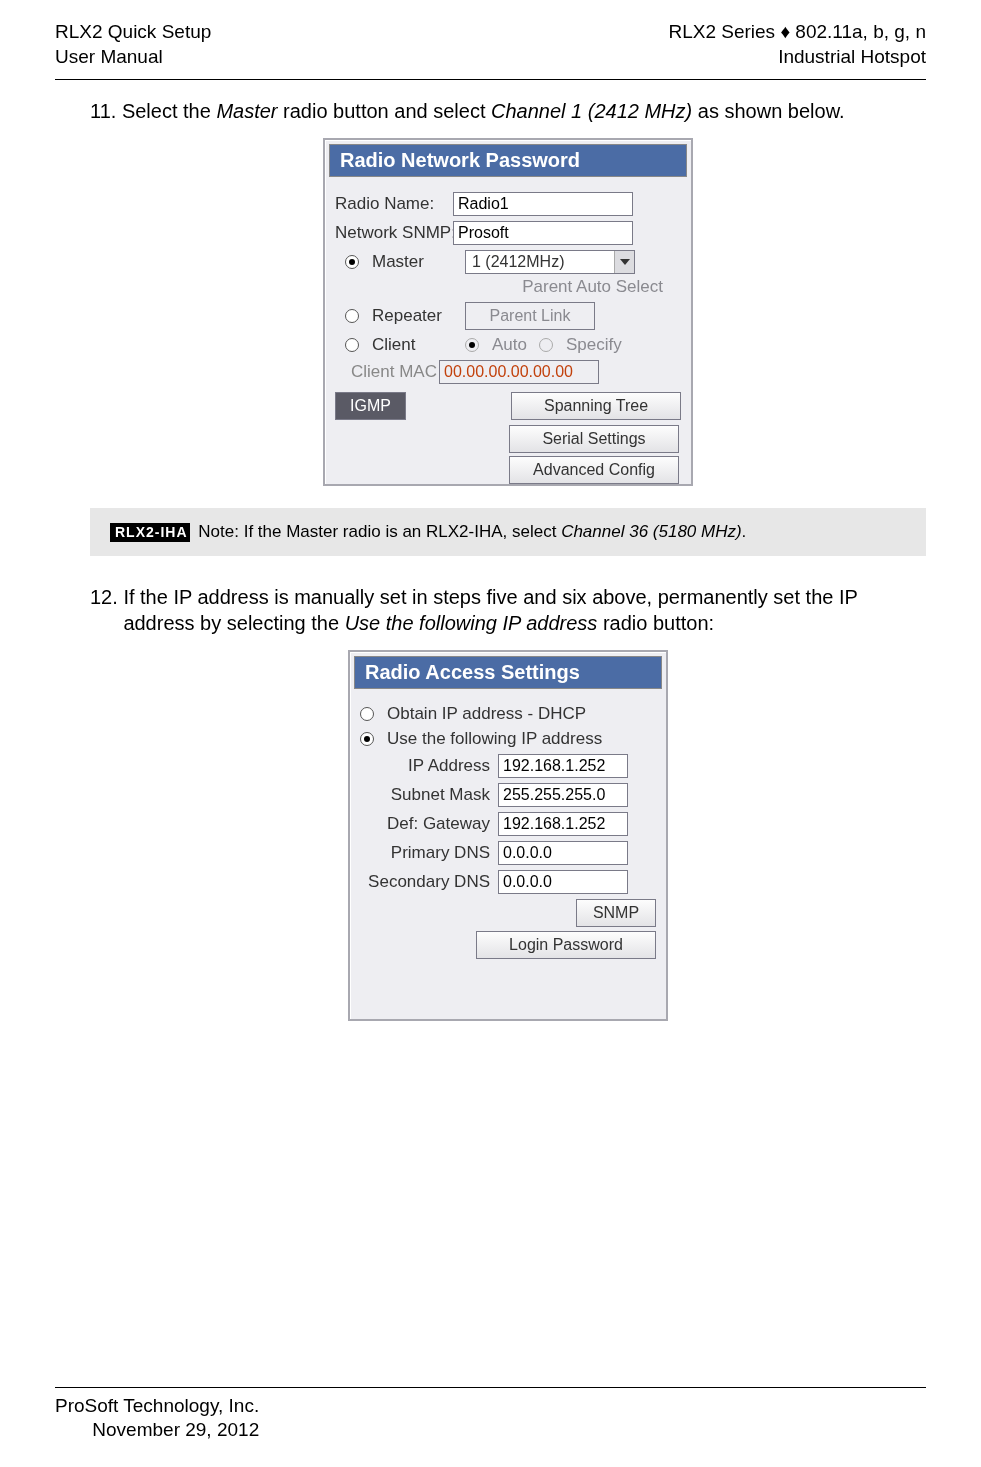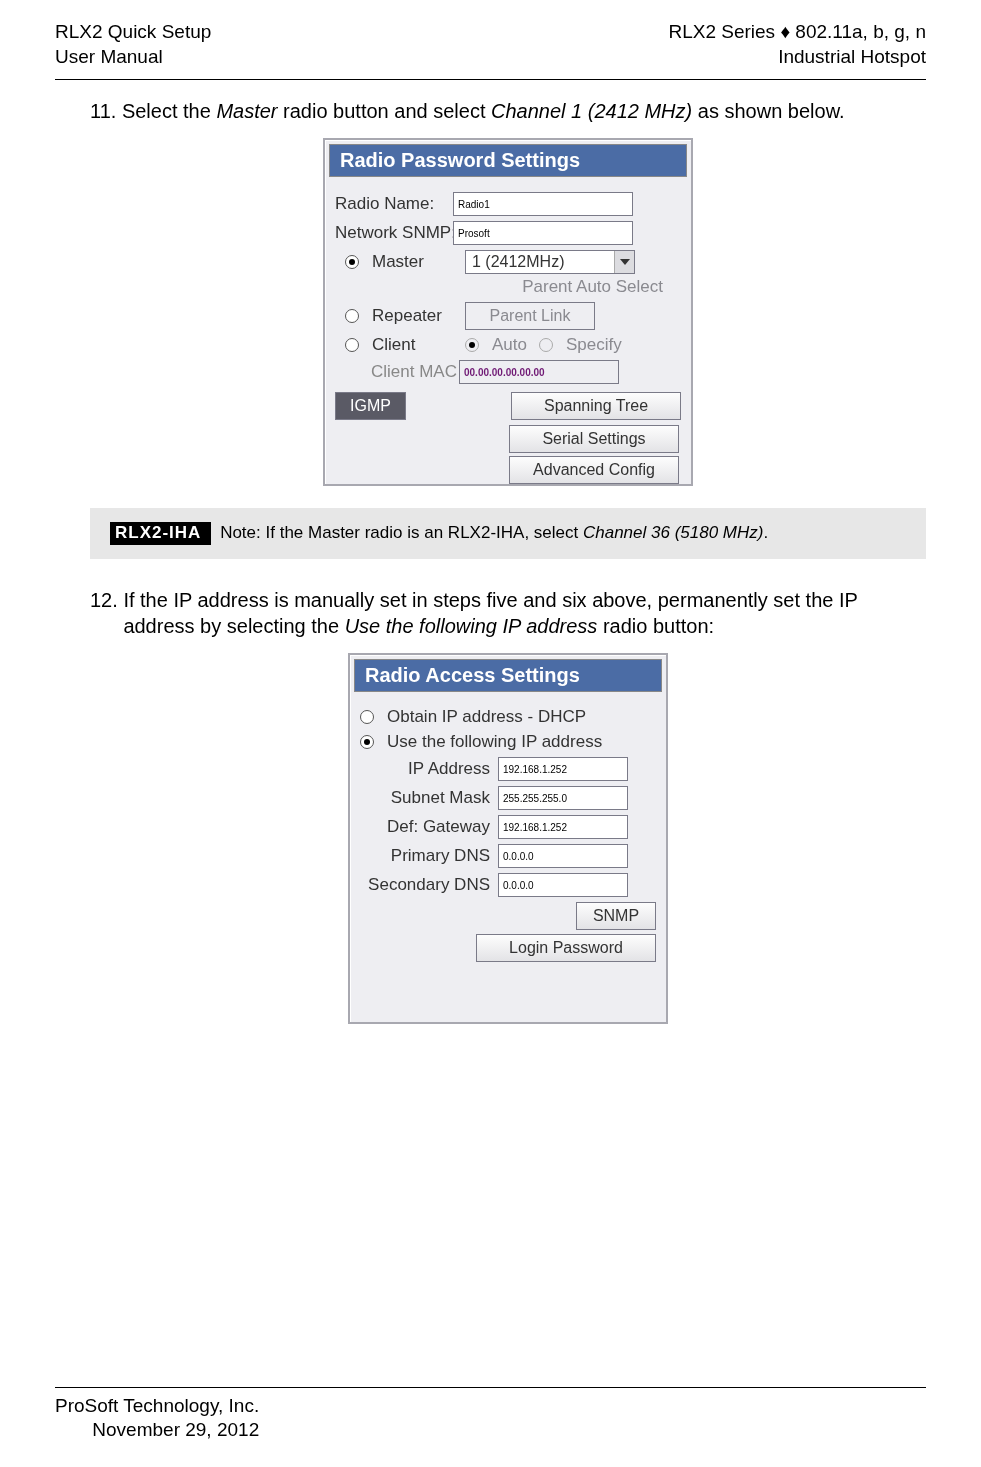--- a/index.html
+++ b/index.html
@@ -82,21 +82,21 @@
     width: 130px;
     text-align: right;
     font-size: 17px;
   }
   .lbl-w {
     width: 110px;
     font-size: 17px;
   }
   input[type=text] {
     font-family: Arial, sans-serif;
-    font-size: 10px;
+    font-size: 16px;
     padding: 2px 4px;
     border: 1px solid #7a7a88;
     background: #fff;
     height: 24px;
   }
   input[type=text].disabled {
     background: #eeeef2;
     color: #7a7a88;
   }
   .radio-dot {
@@ -170,22 +170,22 @@
     padding: 14px 20px;
     margin: 12px 0 28px 0;
     font-size: 17px;
   }
   .rlx2-badge {
     display: inline-block;
     background: #000;
     color: #fff;
     font-family: Arial, sans-serif;
     font-weight: bold;
-    font-size: 17px;
-    padding: 1px 10px 2px 5px;
+    font-size: 14px;
+    padding: 1px 2px 2px 5px;
     letter-spacing: 1px;
     vertical-align: middle;
     margin-right: 4px;
   }
   .footer {
     position: absolute;
     bottom: 24px;
     left: 55px;
     right: 55px;
   }
@@ -225,21 +225,21 @@
 
   <div class="step">
     <span class="num">11.</span>
     <span class="txt">
       <span>Select the </span><em>Master</em><span> radio button and select </span><em>Channel 1 (2412 MHz)</em><span> as shown below.</span>
     </span>
   </div>
 
   <div class="panel-wrap">
     <div class="panel net-panel">
-      <div class="panel-title">Radio Password Settings</div>
+      <div class="panel-title">Radio Network Password</div>
       <div class="panel-body">
 
         <div class="row">
           <label class="lbl-w">Radio Name:</label>
           <input type="text" style="width: 180px;" value="Radio1">
         </div>
 
         <div class="row">
           <label class="lbl-w">Network SNMP:</label>
           <input type="text" style="width: 180px;" value="Prosoft">
@@ -270,23 +270,23 @@
 
         <div class="row indent-radio">
           <span class="radio-dot"></span>
           <label style="width:85px">Client</label>
           <span class="radio-dot disabled checked"></span>
           <label style="color:#8a8a90">Auto</label>
           <span class="radio-dot disabled" style="margin-left:4px"></span>
           <label style="color:#8a8a90">Specify</label>
         </div>
 
-        <div class="row" style="margin-left:36px">
+        <div class="row" style="margin-left:16px">
           <label class="mac-lbl" style="width:80px; text-align:right">Client MAC</label>
-          <input type="text" class="disabled" style="width: 160px; color: #701a75; font-weight: bold;" value="00.00.00.00.00.00">
+          <input type="text" class="disabled" style="width: 160px; color: #c2410c;" value="00.00.00.00.00.00">
         </div>
 
         <div class="row" style="margin-top:8px">
           <span class="btn dark" style="min-width:70px">IGMP</span>
           <span style="flex:1"></span>
           <span class="btn wide">Spanning Tree</span>
         </div>
         <div class="btn-row">
           <span class="btn wide">Serial Settings</span>
         </div>

